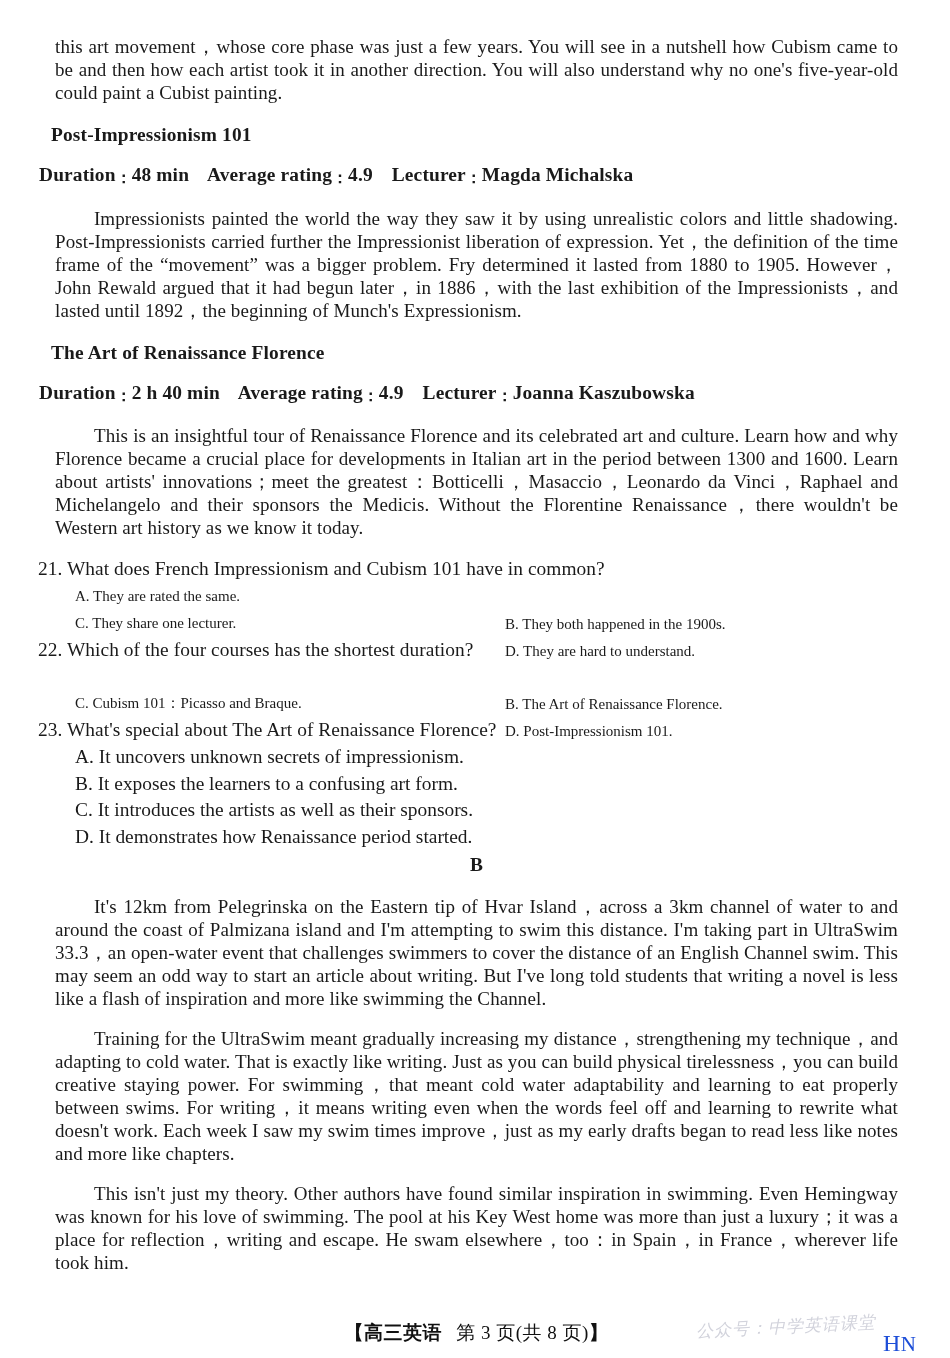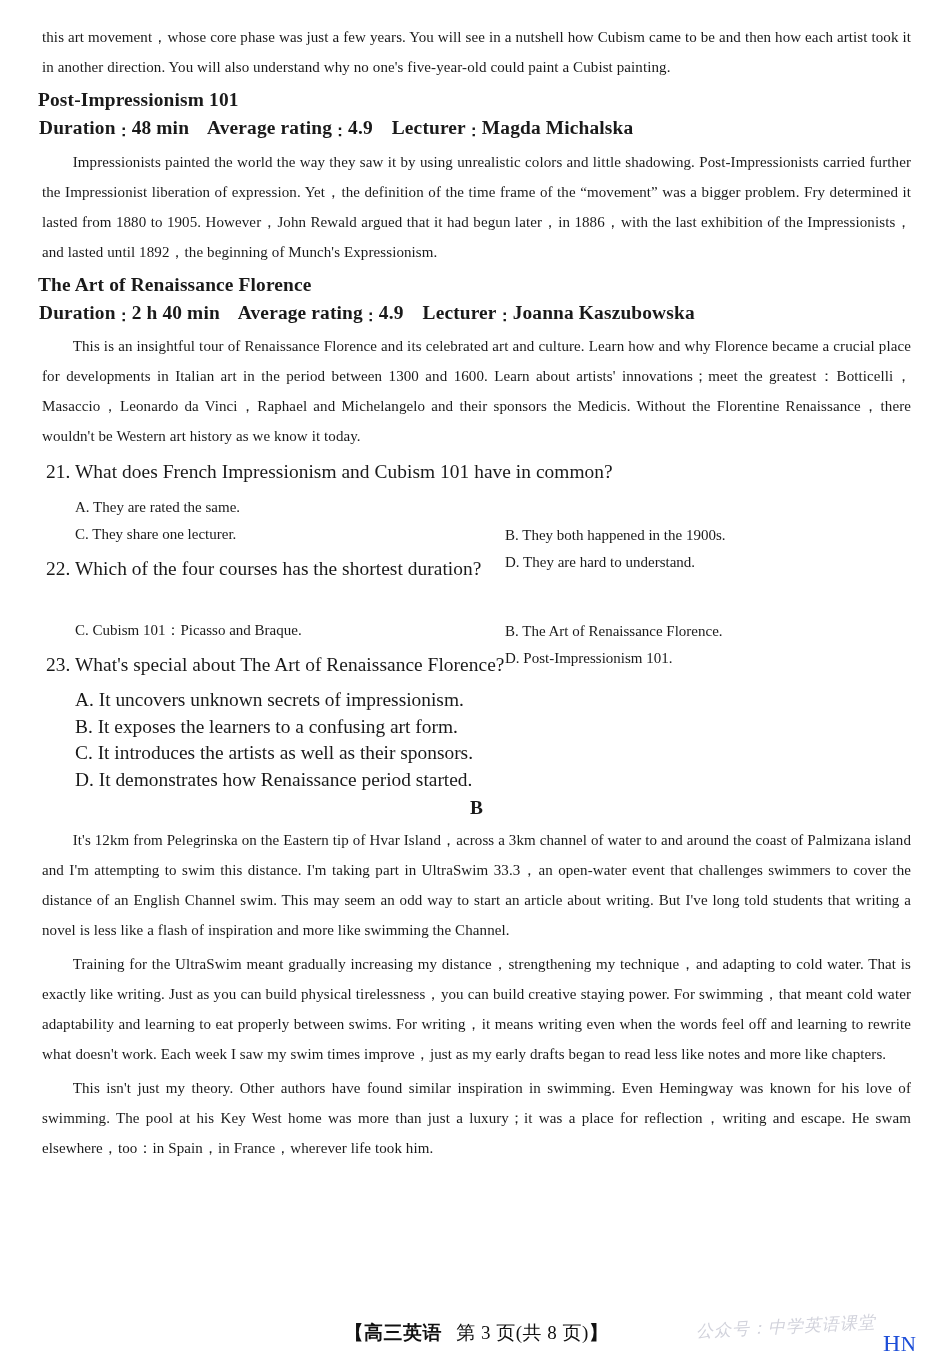--- a/index.html
+++ b/index.html
@@ -20,40 +20,40 @@
   .page {
     position: absolute;
     left: 38px;
     top: 18px;
     width: 877px;
     height: 1322px;
   }
 
   
   .para {
-    font-size: 15px;
-    line-height: 30px;
+    font-size: 19px;
+    line-height: 23px;
     text-align: justify;
     text-align-last: left;
     text-justify: inter-word;
-    margin: 4px;
+    margin: 17px;
     letter-spacing: 0.1px;
   }
   .para.indent {
     text-indent: 2.05em;
   }
   .para.last-justify {
     text-align: justify;
   }
 
   .bold-head {
     font-size: 19.4px;
     line-height: 27.3px;
     font-weight: bold;
-    margin: 0;
+    margin: 13px;
     letter-spacing: 0.15px;
   }
 
   .meta-line {
     font-size: 19.4px;
     line-height: 27.3px;
     font-weight: bold;
     margin: 1px;
     letter-spacing: 0.15px;
     white-space: nowrap;
@@ -64,21 +64,21 @@
     font-size: 16px;
     position: relative;
     top: 2px;
     letter-spacing: 0;
   }
 
   
   .q {
     font-size: 19.4px;
     line-height: 26.8px;
-    margin: 8px;
+    margin: 0;
     position: relative;
     padding-left: 0;
     letter-spacing: 0.05px;
   }
   .q-num { }
   .opt-row {
     position: relative;
     font-size: 15px;
     line-height: 26.8px;
     height: 26.8px;

